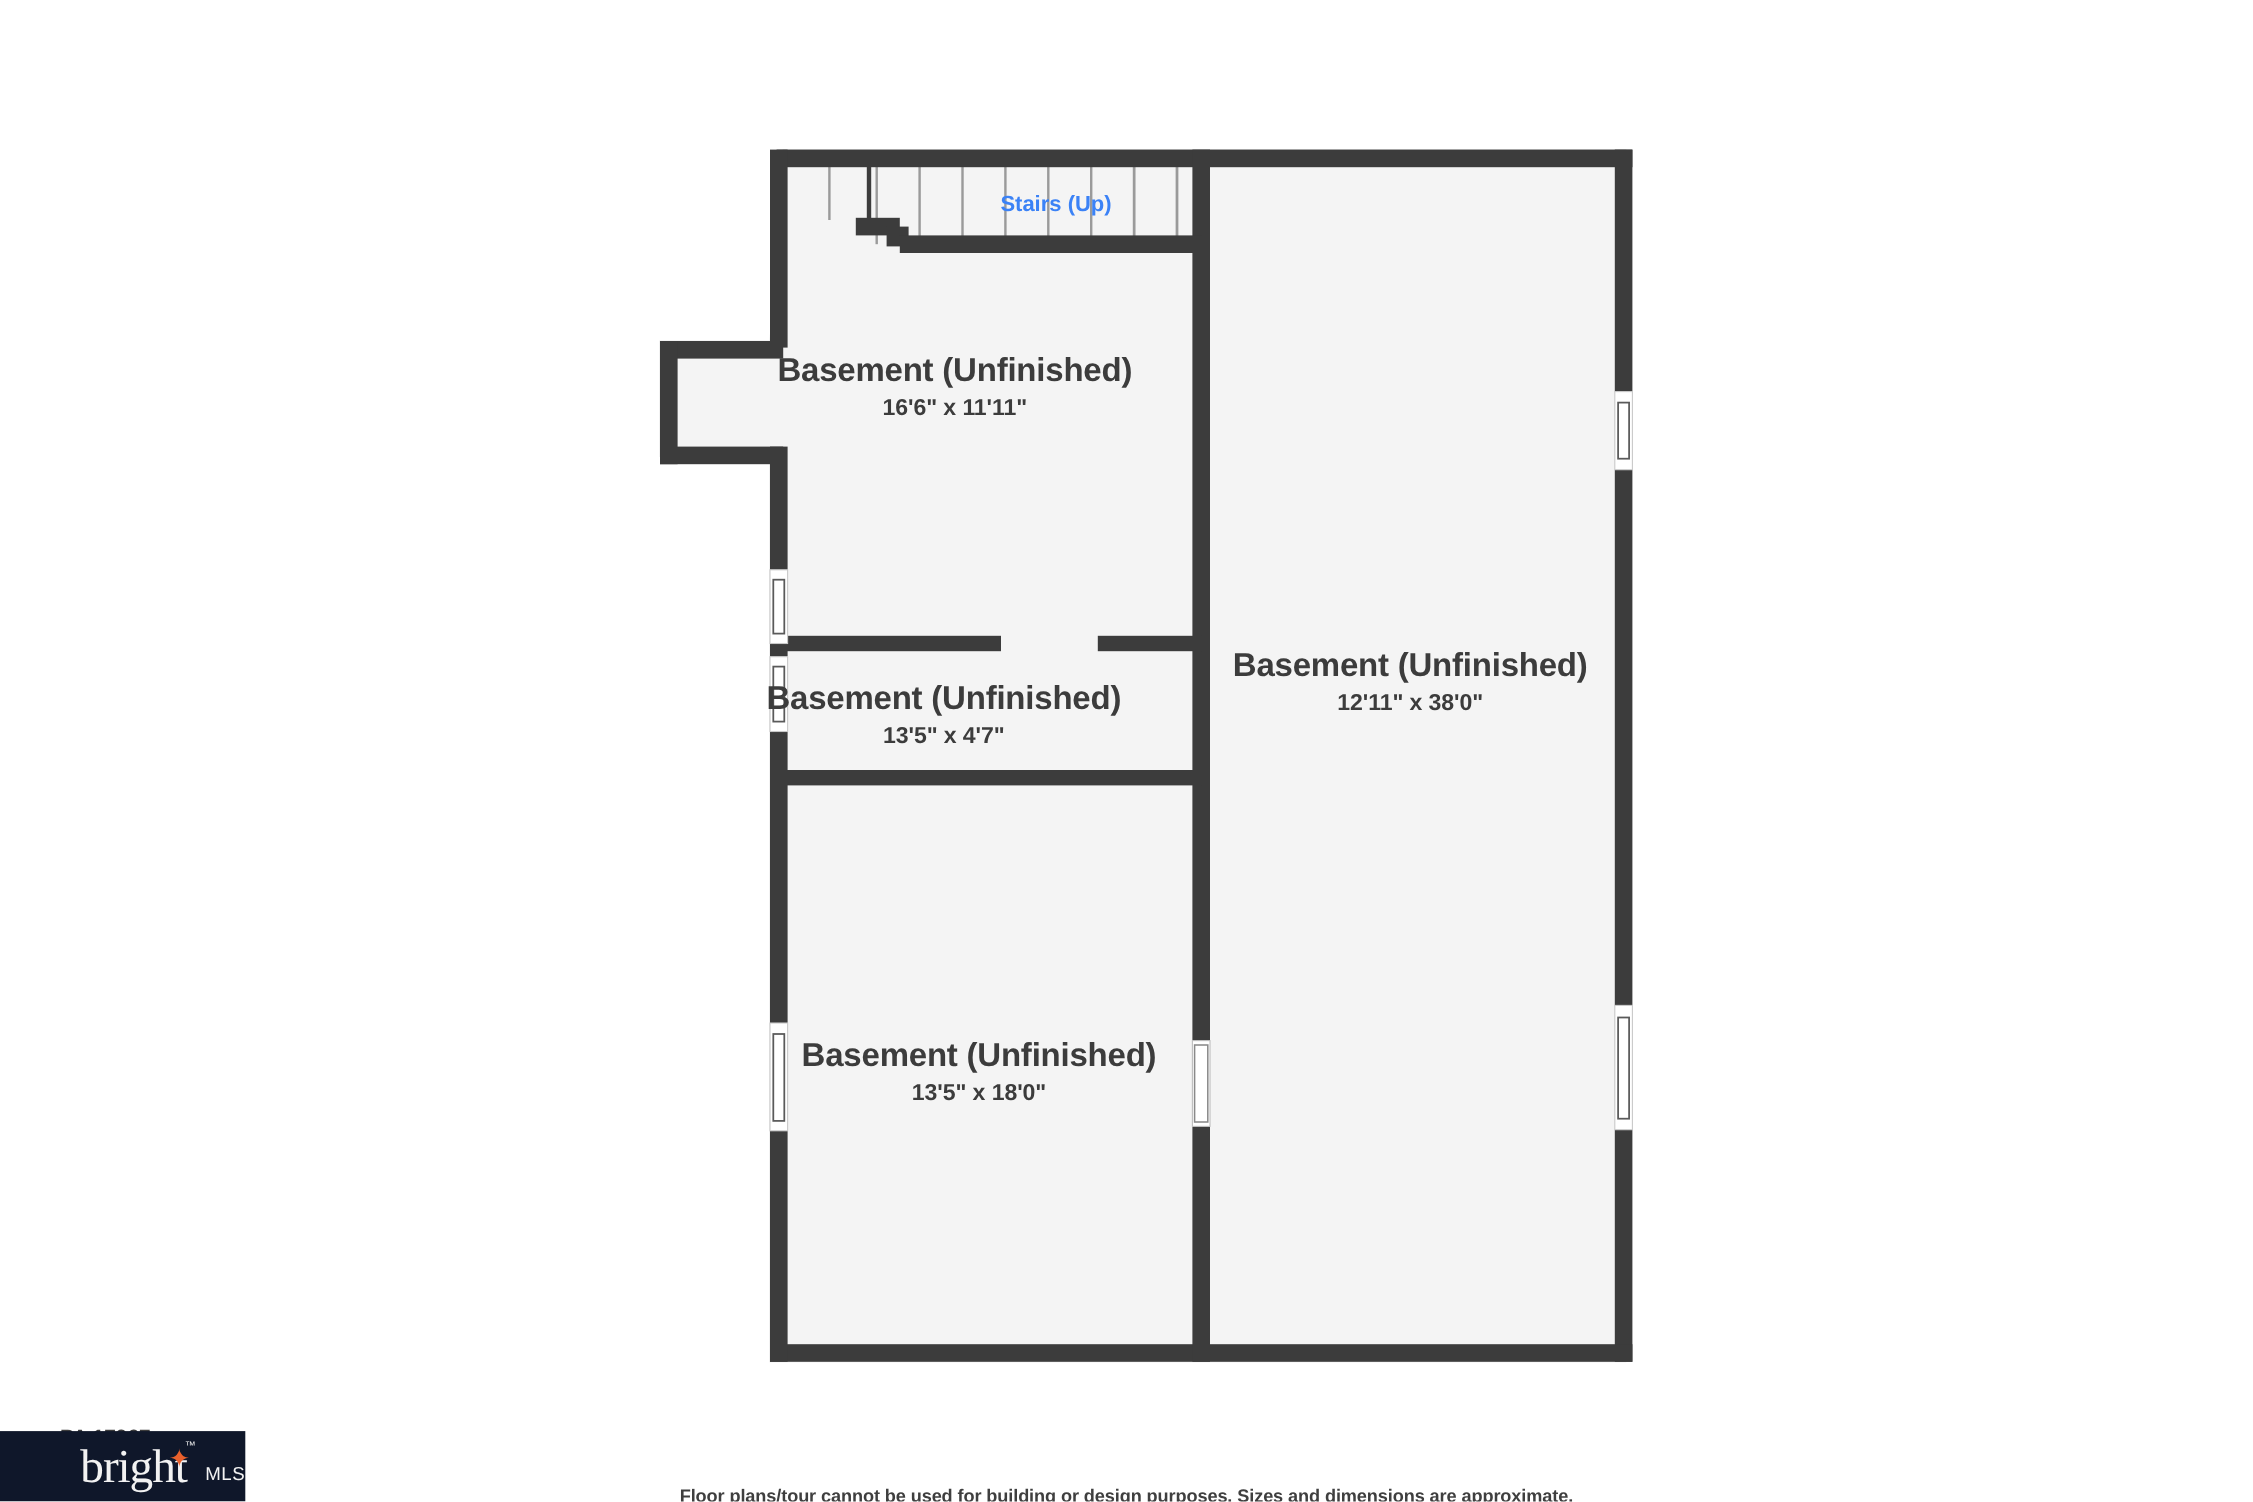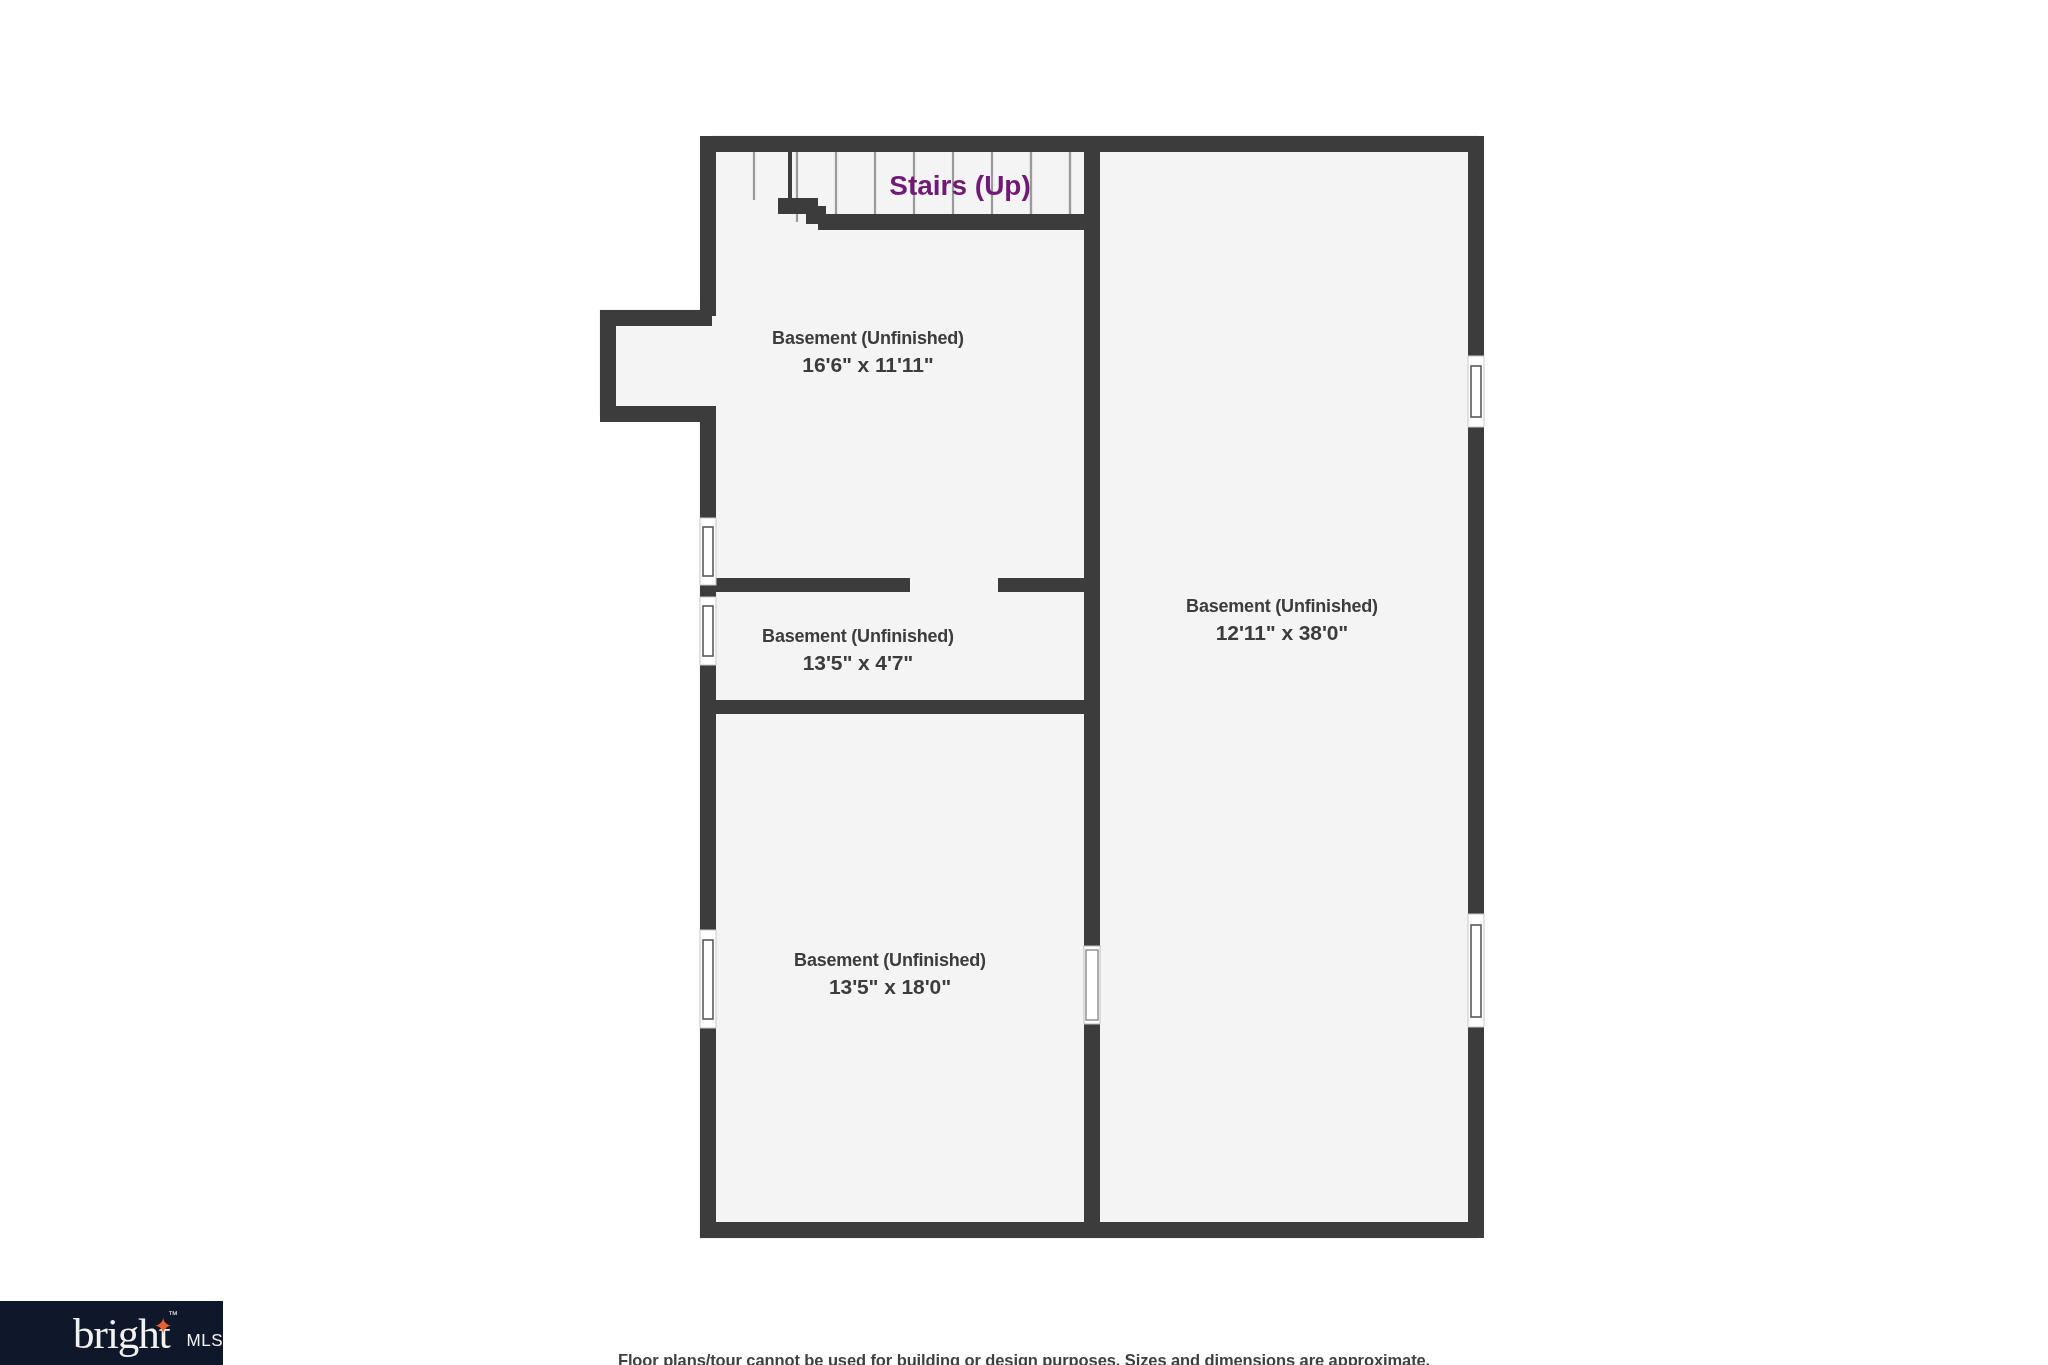--- a/index.html
+++ b/index.html
@@ -25,38 +25,38 @@
 
   
   .room-label {
     position: absolute;
     text-align: center;
     color: #3c3c3c;
     white-space: nowrap;
     transform: translate(-50%, -50%);
   }
   .room-name {
-    font-size: 18px;
+    font-size: 30px;
     font-weight: bold;
     letter-spacing: -0.2px;
     line-height: 1.15;
   }
   .room-dims {
     font-size: 21px;
     font-weight: bold;
     letter-spacing: -0.1px;
     line-height: 1.2;
     margin-top: 3px;
   }
   .stairs-label {
     position: absolute;
     text-align: left;
-    color: #701a75;
+    color: #3b82f6;
     white-space: nowrap;
-    font-size: 28px;
+    font-size: 20px;
     font-weight: bold;
     transform: translate(-50%, -50%);
   }
 
   
   #address-line {
     position: absolute;
     left: 44px;
     top: 1297px;
     font-size: 19px;

